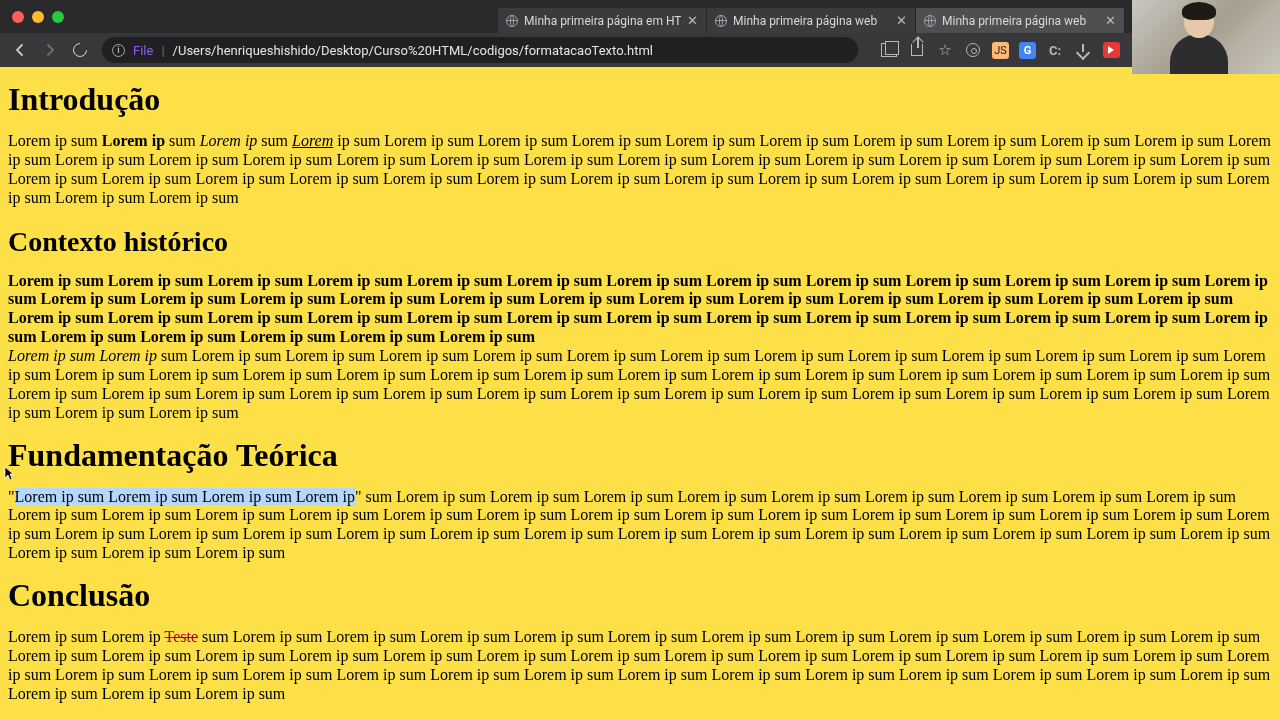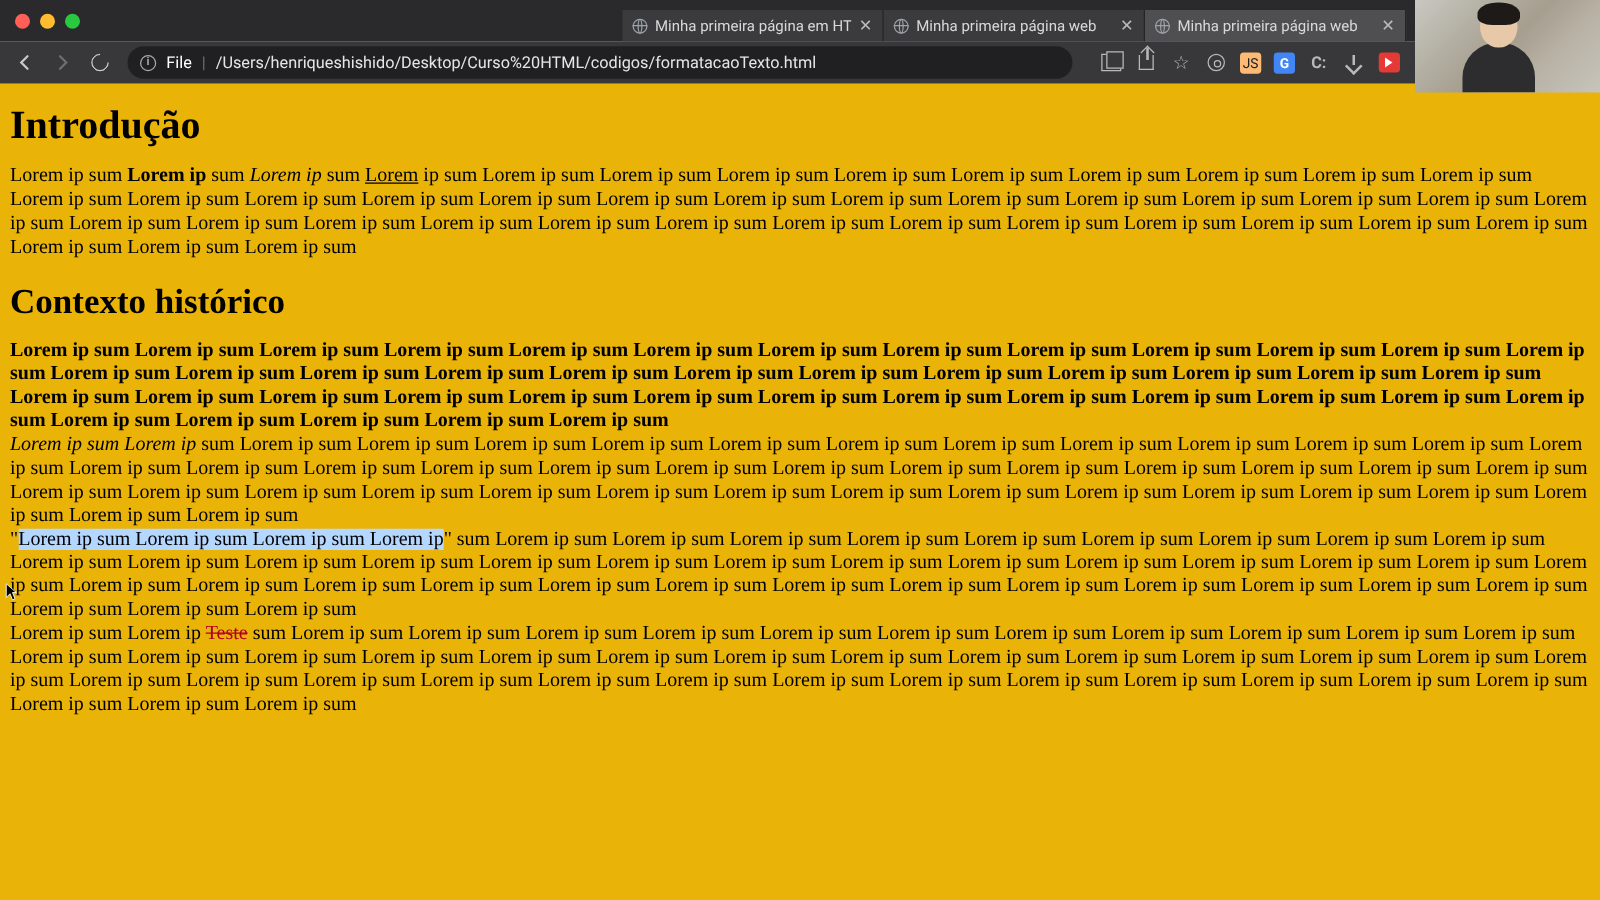--- a/index.html
+++ b/index.html
@@ -137,21 +137,21 @@
     color: #cfcfd0;
     font-size: 13px;
     gap: 8px;
     margin: 0 4px;
     max-width: 756px;
   }
   .addr .info-icon {
     width: 13px; height: 13px; border:1px solid #a9a9ab; border-radius:50%;
     display:flex; align-items:center; justify-content:center; color:#a9a9ab; font-size:9px; font-weight:bold;
   }
-  .addr .file-lbl { color:#ffffff; }
+  .addr .file-lbl { color:#8b5cf6; }
   .addr .sep { color:#6f6f71; }
   .addr .path { color:#e5e5e5; }
   .tool-icons { display:flex; gap:10px; align-items:center; margin-left:auto; padding-right:152px;}
   .ti { width:18px; height:18px; display:flex; align-items:center; justify-content:center; color:#b9b9b9; font-size:14px; cursor:pointer;}
   .ti-translate { width:16px;height:14px;border:1px solid #b9b9b9; position:relative;}
   .ti-translate::after{content:"";position:absolute;left:3px;top:-3px;width:12px;height:12px;border:1px solid #b9b9b9;background:#38383a;}
   .ti-share { width:12px;height:12px;border:1.5px solid #b9b9b9;border-top:none; position:relative;}
   .ti-share::before{content:"";position:absolute;left:5px;top:-6px;width:1.5px;height:10px;background:#b9b9b9;}
   .ti-share::after{content:"";position:absolute;left:2px;top:-6px;width:7px;height:7px;border-top:1.5px solid #b9b9b9;border-left:1.5px solid #b9b9b9;transform:rotate(45deg);}
   .ti-star{color:#b9b9b9;font-size:15px;}
@@ -163,21 +163,21 @@
   .ti-dl{width:12px;height:12px;position:relative;}
   .ti-dl::before{content:"";position:absolute;left:5px;top:0;width:2px;height:8px;background:#b9b9b9;}
   .ti-dl::after{content:"";position:absolute;left:1px;top:4px;width:8px;height:8px;border-bottom:2px solid #b9b9b9;border-right:2px solid #b9b9b9;transform:rotate(45deg);}
   .ti-red{background:#e53935;width:17px;height:16px;border-radius:3px;position:relative;}
   .ti-red::after{content:"";position:absolute;left:5px;top:4px;border-left:6px solid #fff;border-top:4px solid transparent;border-bottom:4px solid transparent;}
 
   .page {
     padding: 8px;
     font-family: "Times New Roman", Times, serif;
     color: #000;
-    background: #eab308;
+    background: #fde047;
     height: calc(720px - 33px - 34px);
     overflow: hidden;
   }
   .page h1 {
     font-size: 32px;
     font-weight: bold;
     margin: 14px 0 14px 0;
   }
   .page h1:first-child { margin-top: 6px; }
   .page h2 {
@@ -185,21 +185,21 @@
     font-weight: bold;
     margin: 18px 0 14px 0;
   }
   .page p {
     font-size: 16px;
     line-height: 1.18;
     margin: 0;
   }
   .bold { font-weight: bold; }
   .italic { font-style: italic; }
-  .underline { text-decoration: underline; }
+  .underline { text-decoration: underline; font-style: italic; }
   .highlight { background: #b4d7ff; }
   .del { color: #b00020; text-decoration: line-through; }
   .cursor-caret {
     position: absolute;
     left: 4px;
     top: 466px;
     width: 10px;
     height: 16px;
     pointer-events: none;
     z-index: 40;
@@ -293,24 +293,26 @@
 
   <h2>Contexto histórico</h2>
   <p>
     <span class="bold">Lorem ip sum Lorem ip sum Lorem ip sum Lorem ip sum Lorem ip sum Lorem ip sum Lorem ip sum Lorem ip sum Lorem ip sum Lorem ip sum Lorem ip sum Lorem ip sum Lorem ip sum Lorem ip sum Lorem ip sum Lorem ip sum Lorem ip sum Lorem ip sum Lorem ip sum Lorem ip sum Lorem ip sum Lorem ip sum Lorem ip sum Lorem ip sum Lorem ip sum Lorem ip sum Lorem ip sum Lorem ip sum Lorem ip sum Lorem ip sum Lorem ip sum Lorem ip sum Lorem ip sum Lorem ip sum Lorem ip sum Lorem ip sum Lorem ip sum Lorem ip sum Lorem ip sum Lorem ip sum Lorem ip sum Lorem ip sum Lorem ip sum</span>
   </p>
 
   <p>
     <span class="italic">Lorem ip sum Lorem ip</span><span> sum Lorem ip sum Lorem ip sum Lorem ip sum Lorem ip sum Lorem ip sum Lorem ip sum Lorem ip sum Lorem ip sum Lorem ip sum Lorem ip sum Lorem ip sum Lorem ip sum Lorem ip sum Lorem ip sum Lorem ip sum Lorem ip sum Lorem ip sum Lorem ip sum Lorem ip sum Lorem ip sum Lorem ip sum Lorem ip sum Lorem ip sum Lorem ip sum Lorem ip sum Lorem ip sum Lorem ip sum Lorem ip sum Lorem ip sum Lorem ip sum Lorem ip sum Lorem ip sum Lorem ip sum Lorem ip sum Lorem ip sum Lorem ip sum Lorem ip sum Lorem ip sum Lorem ip sum Lorem ip sum Lorem ip sum</span>
   </p>
 
+  <h1>Fundamentação Teórica</h1>
   <p>
     <span>"</span><span class="highlight">Lorem ip sum Lorem ip sum Lorem ip sum Lorem ip</span><span>" sum Lorem ip sum Lorem ip sum Lorem ip sum Lorem ip sum Lorem ip sum Lorem ip sum Lorem ip sum Lorem ip sum Lorem ip sum Lorem ip sum Lorem ip sum Lorem ip sum Lorem ip sum Lorem ip sum Lorem ip sum Lorem ip sum Lorem ip sum Lorem ip sum Lorem ip sum Lorem ip sum Lorem ip sum Lorem ip sum Lorem ip sum Lorem ip sum Lorem ip sum Lorem ip sum Lorem ip sum Lorem ip sum Lorem ip sum Lorem ip sum Lorem ip sum Lorem ip sum Lorem ip sum Lorem ip sum Lorem ip sum Lorem ip sum Lorem ip sum Lorem ip sum Lorem ip sum</span>
   </p>
 
+  <h1>Conclusão</h1>
   <p>
     <span>Lorem ip sum Lorem ip </span><span class="del">Teste</span><span> sum Lorem ip sum Lorem ip sum Lorem ip sum Lorem ip sum Lorem ip sum Lorem ip sum Lorem ip sum Lorem ip sum Lorem ip sum Lorem ip sum Lorem ip sum Lorem ip sum Lorem ip sum Lorem ip sum Lorem ip sum Lorem ip sum Lorem ip sum Lorem ip sum Lorem ip sum Lorem ip sum Lorem ip sum Lorem ip sum Lorem ip sum Lorem ip sum Lorem ip sum Lorem ip sum Lorem ip sum Lorem ip sum Lorem ip sum Lorem ip sum Lorem ip sum Lorem ip sum Lorem ip sum Lorem ip sum Lorem ip sum Lorem ip sum Lorem ip sum Lorem ip sum Lorem ip sum Lorem ip sum Lorem ip sum</span>
   </p>
 
 </div>
 
 <div class="cursor-caret">
   <svg viewBox="0 0 10 16">
       <path d="M1 1 L1 12 L4 9 L6 14 L8 13 L6 8 L9 8 Z" fill="#000" stroke="#fff" stroke-width="0.7"></path>
     </svg>

